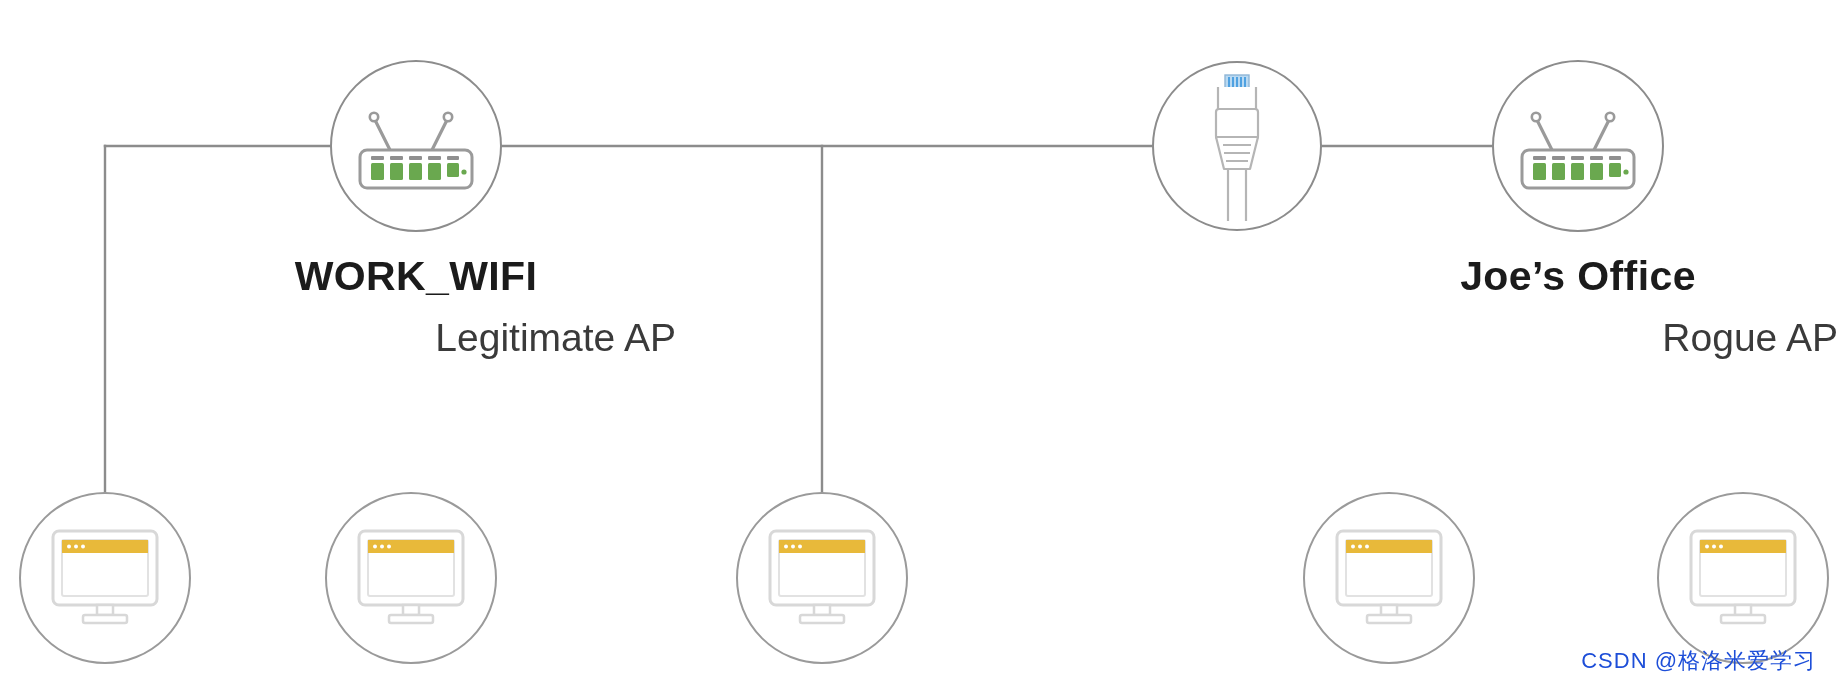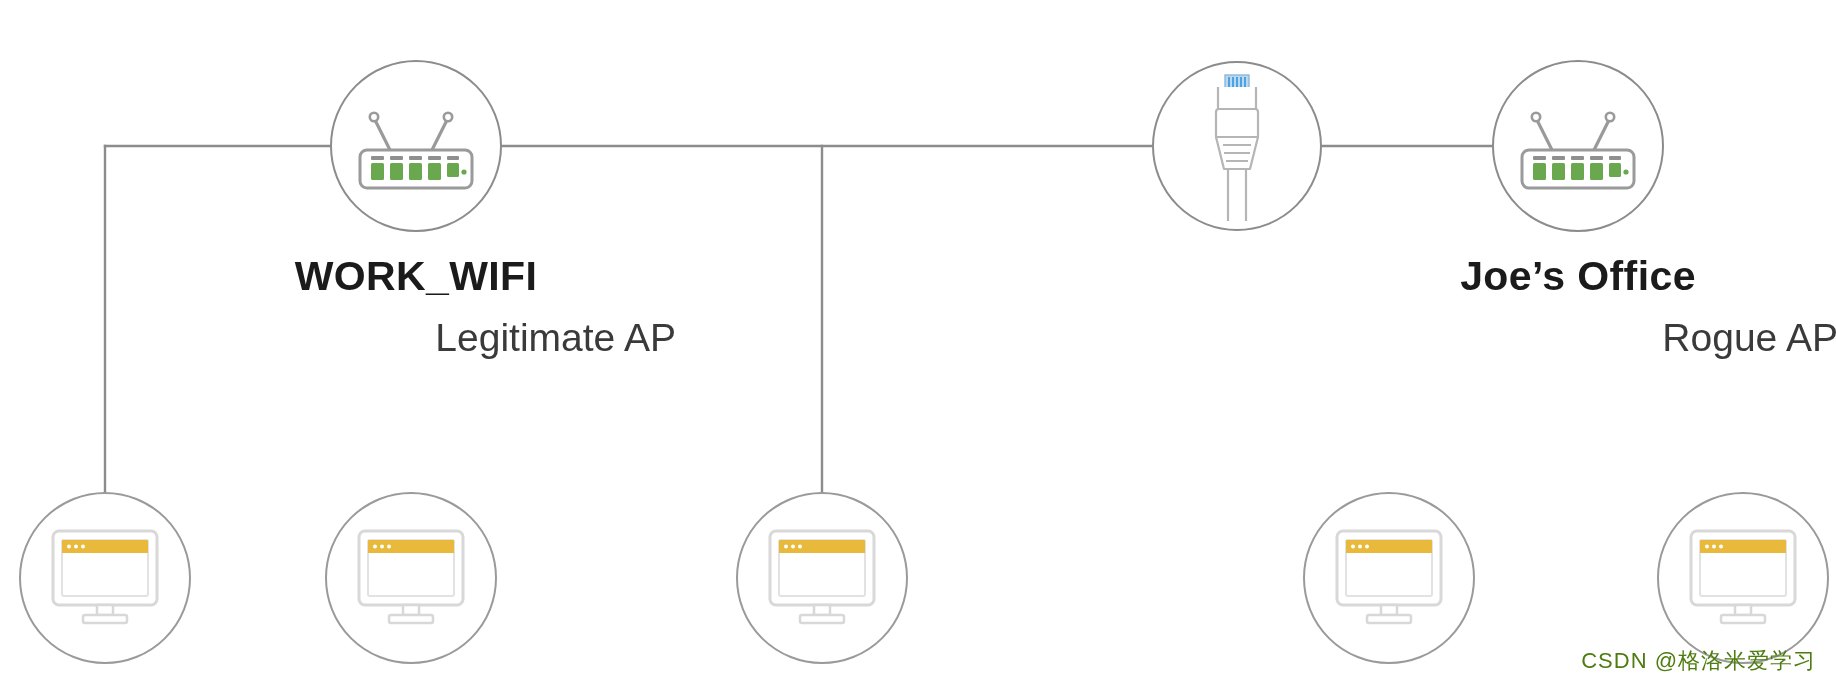--- a/index.html
+++ b/index.html
@@ -73,21 +73,21 @@
     line-height: 1.05;
     margin-top: 20px;
     white-space: nowrap;
     text-align: right;
   }
   #watermark {
     position: absolute;
     right: 20px;
     bottom: 12px;
     font-size: 22px;
-    color: #4d7c0f;
+    color: #1d4ed8;
     letter-spacing: 1px;
     white-space: nowrap;
   }
 </style>
 </head>
 <body>
 
 <div id="stage">
 
   <svg id="wires" viewBox="0 0 1836 688" xmlns="http://www.w3.org/2000/svg">

